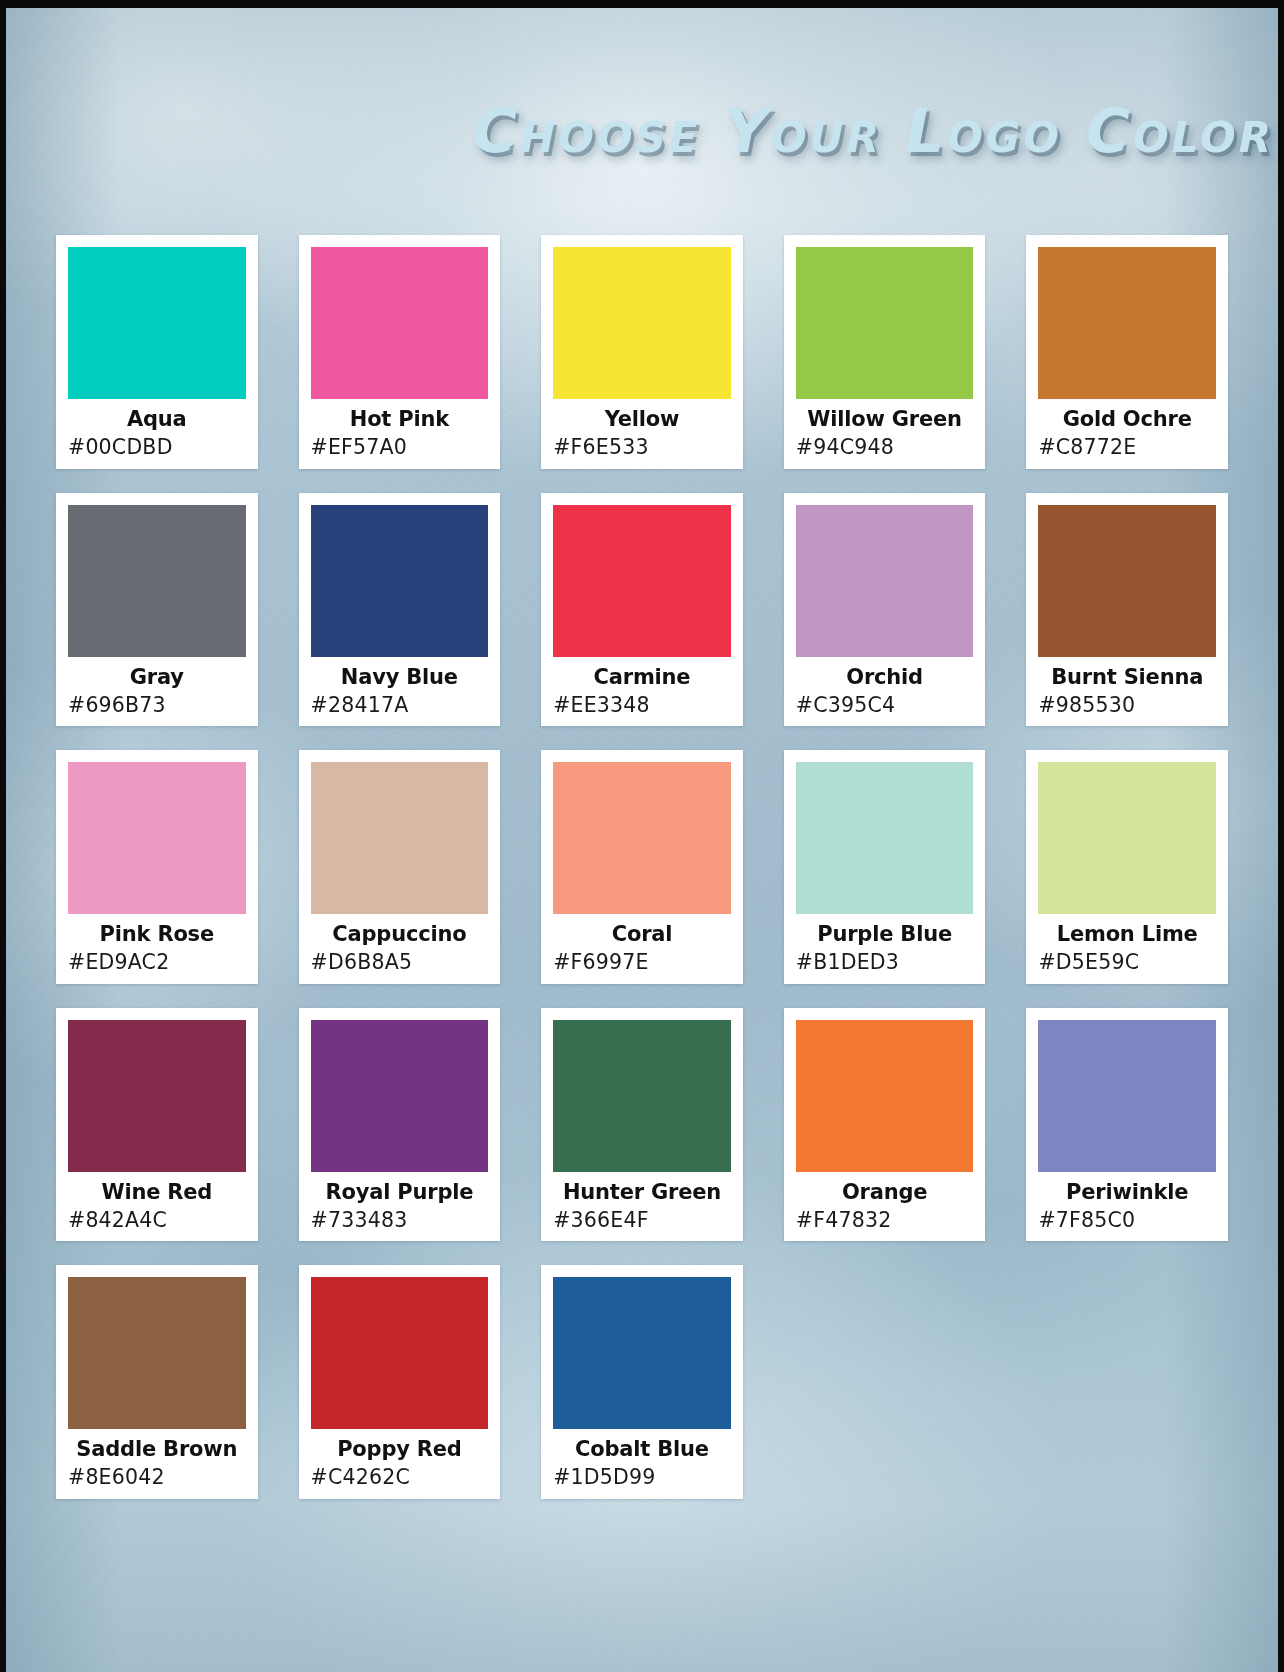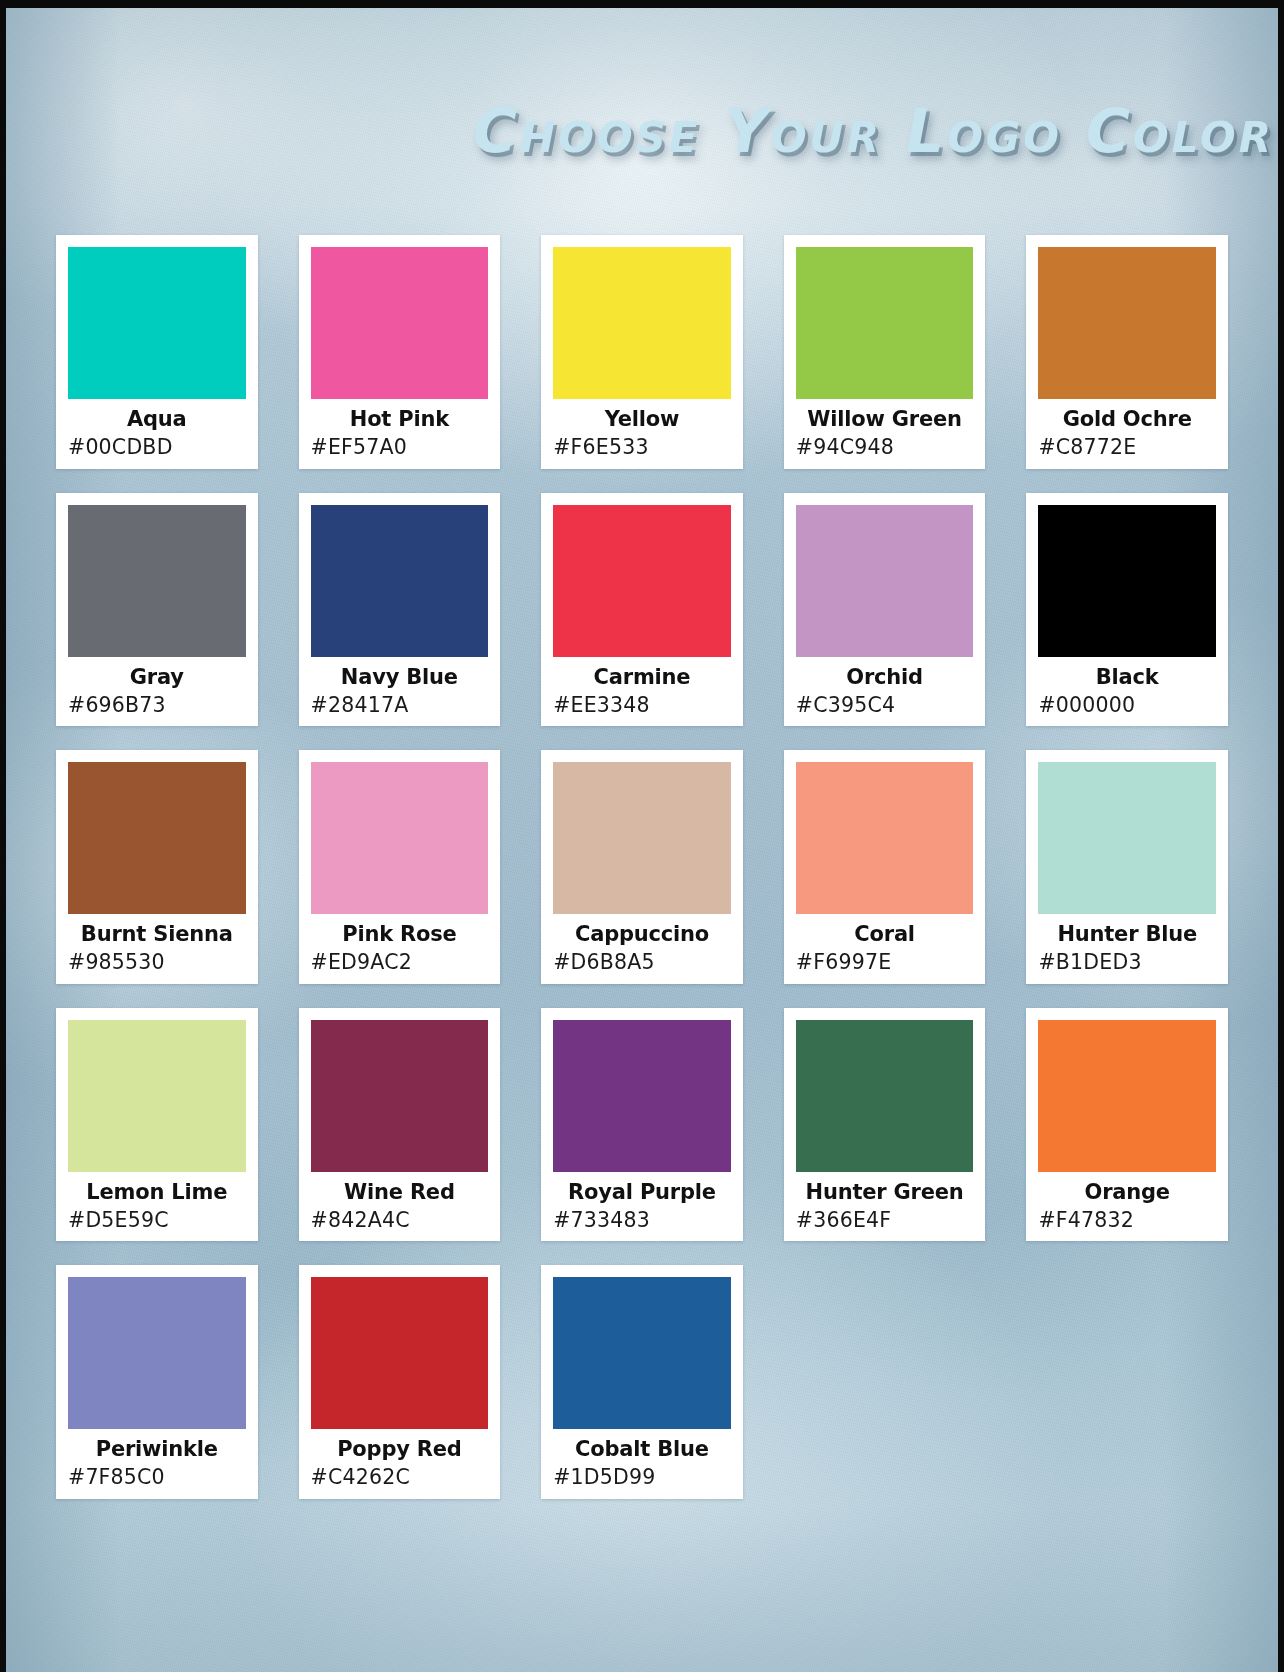--- a/index.html
+++ b/index.html
@@ -174,25 +174,20 @@
         <div class="chip" style="background-color: rgb(238, 51, 72);"></div>
         <div class="cname">Carmine</div>
         <div class="chex">#EE3348</div>
       </div>
       <div class="card">
         <div class="chip" style="background-color: rgb(195, 149, 196);"></div>
         <div class="cname">Orchid</div>
         <div class="chex">#C395C4</div>
       </div>
       <div class="card">
-        <div class="chip" style="background-color: rgb(0, 0, 0);"></div>
-        <div class="cname">Black</div>
-        <div class="chex">#000000</div>
-      </div>
-      <div class="card">
         <div class="chip" style="background-color: rgb(152, 85, 48);"></div>
         <div class="cname">Burnt Sienna</div>
         <div class="chex">#985530</div>
       </div>
       <div class="card">
         <div class="chip" style="background-color: rgb(237, 154, 194);"></div>
         <div class="cname">Pink Rose</div>
         <div class="chex">#ED9AC2</div>
       </div>
       <div class="card">
@@ -200,21 +195,21 @@
         <div class="cname">Cappuccino</div>
         <div class="chex">#D6B8A5</div>
       </div>
       <div class="card">
         <div class="chip" style="background-color: rgb(246, 153, 126);"></div>
         <div class="cname">Coral</div>
         <div class="chex">#F6997E</div>
       </div>
       <div class="card">
         <div class="chip" style="background-color: rgb(177, 222, 211);"></div>
-        <div class="cname">Hunter Blue</div>
+        <div class="cname">Purple Blue</div>
         <div class="chex">#B1DED3</div>
       </div>
       <div class="card">
         <div class="chip" style="background-color: rgb(213, 229, 156);"></div>
         <div class="cname">Lemon Lime</div>
         <div class="chex">#D5E59C</div>
       </div>
       <div class="card">
         <div class="chip" style="background-color: rgb(132, 42, 76);"></div>
         <div class="cname">Wine Red</div>
@@ -234,20 +229,25 @@
         <div class="chip" style="background-color: rgb(244, 120, 50);"></div>
         <div class="cname">Orange</div>
         <div class="chex">#F47832</div>
       </div>
       <div class="card">
         <div class="chip" style="background-color: rgb(127, 133, 192);"></div>
         <div class="cname">Periwinkle</div>
         <div class="chex">#7F85C0</div>
       </div>
       <div class="card">
+        <div class="chip" style="background-color: rgb(142, 96, 66);"></div>
+        <div class="cname">Saddle Brown</div>
+        <div class="chex">#8E6042</div>
+      </div>
+      <div class="card">
         <div class="chip" style="background-color: rgb(196, 38, 44);"></div>
         <div class="cname">Poppy Red</div>
         <div class="chex">#C4262C</div>
       </div>
       <div class="card">
         <div class="chip" style="background-color: rgb(29, 93, 153);"></div>
         <div class="cname">Cobalt Blue</div>
         <div class="chex">#1D5D99</div>
       </div>
     </div>

